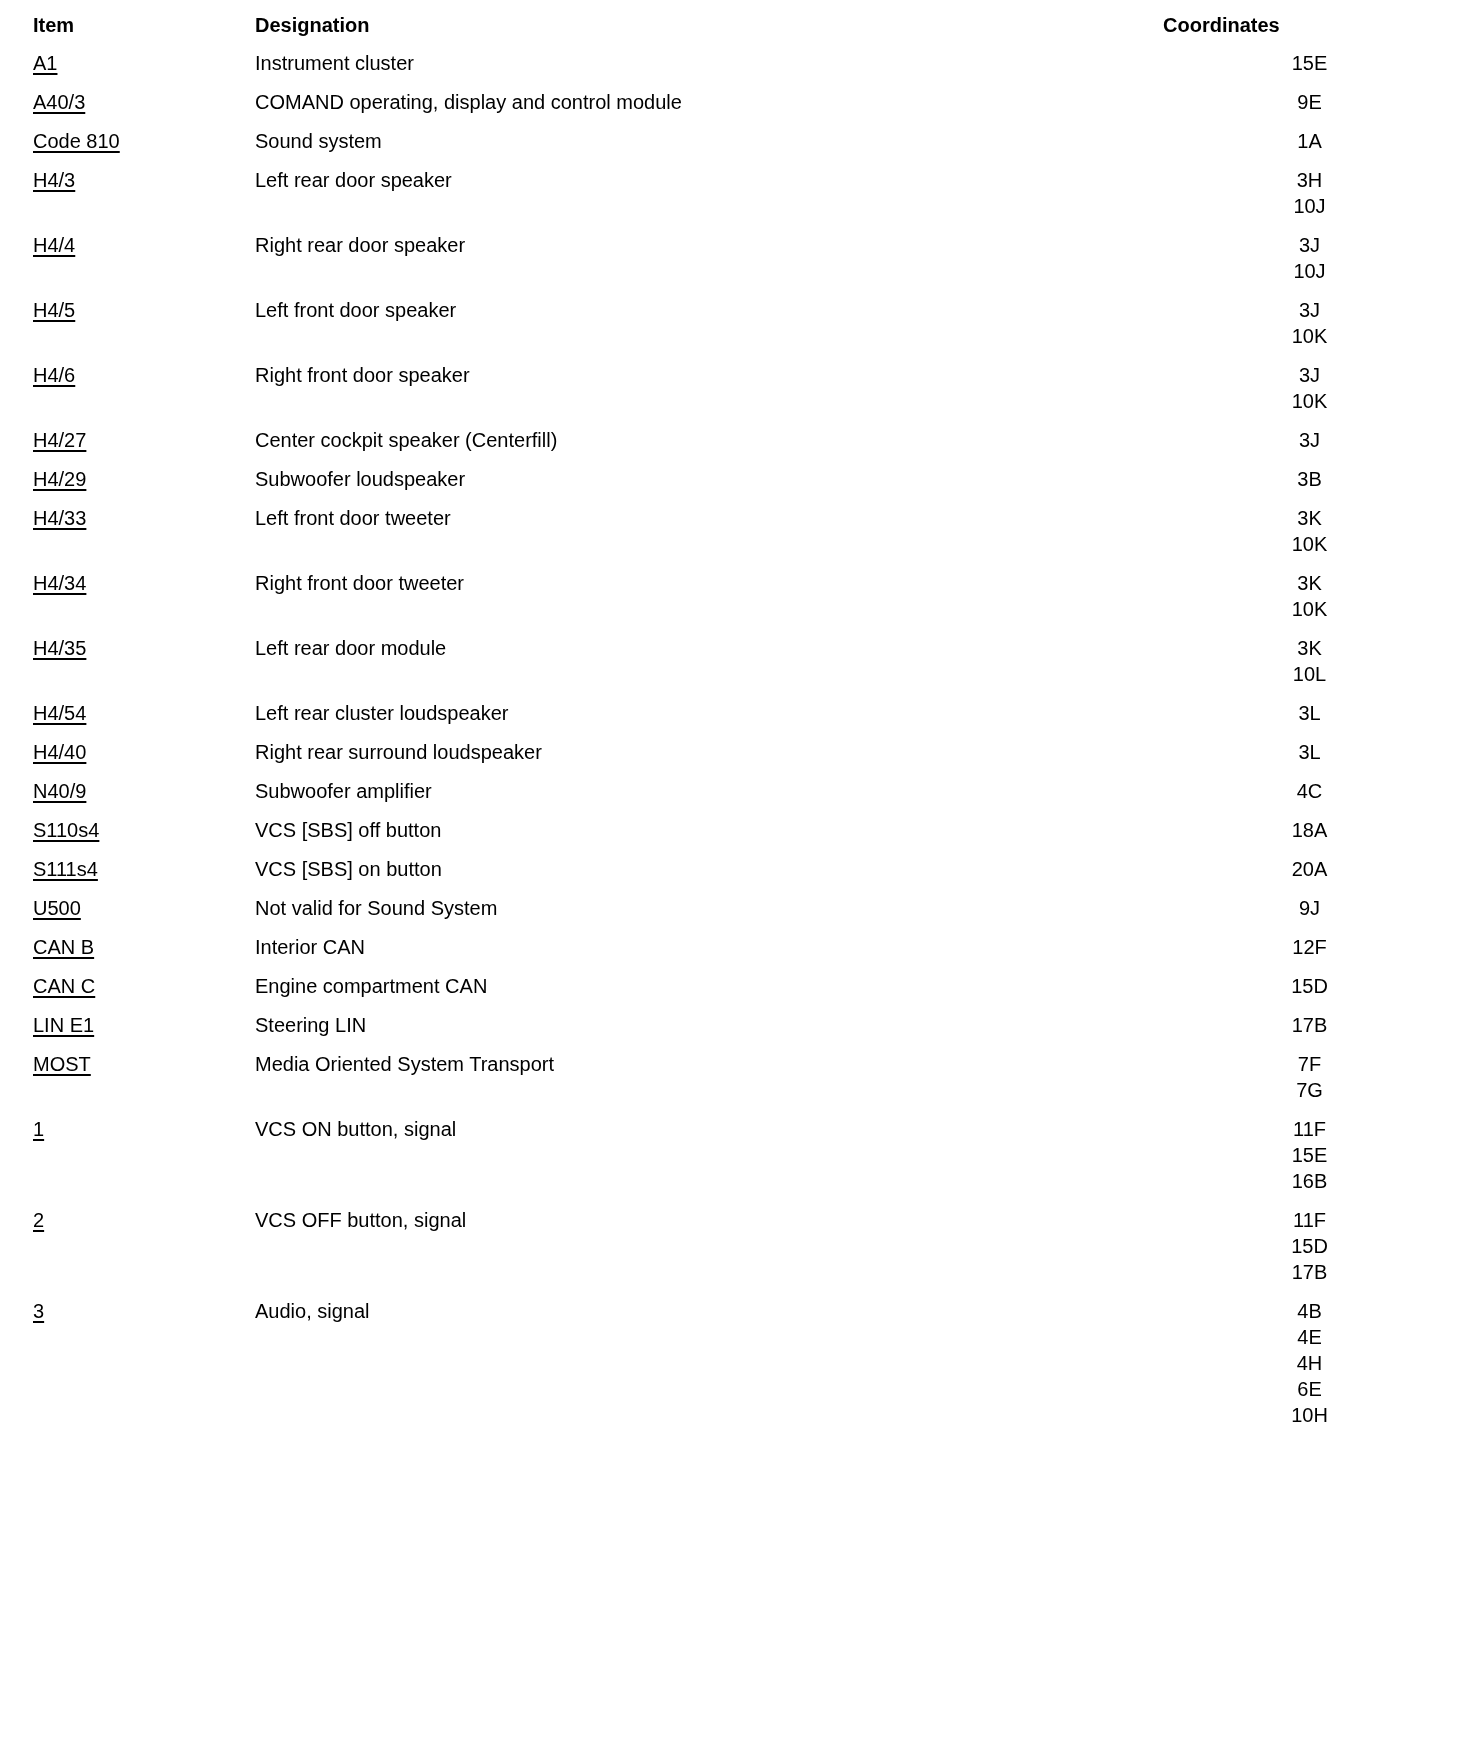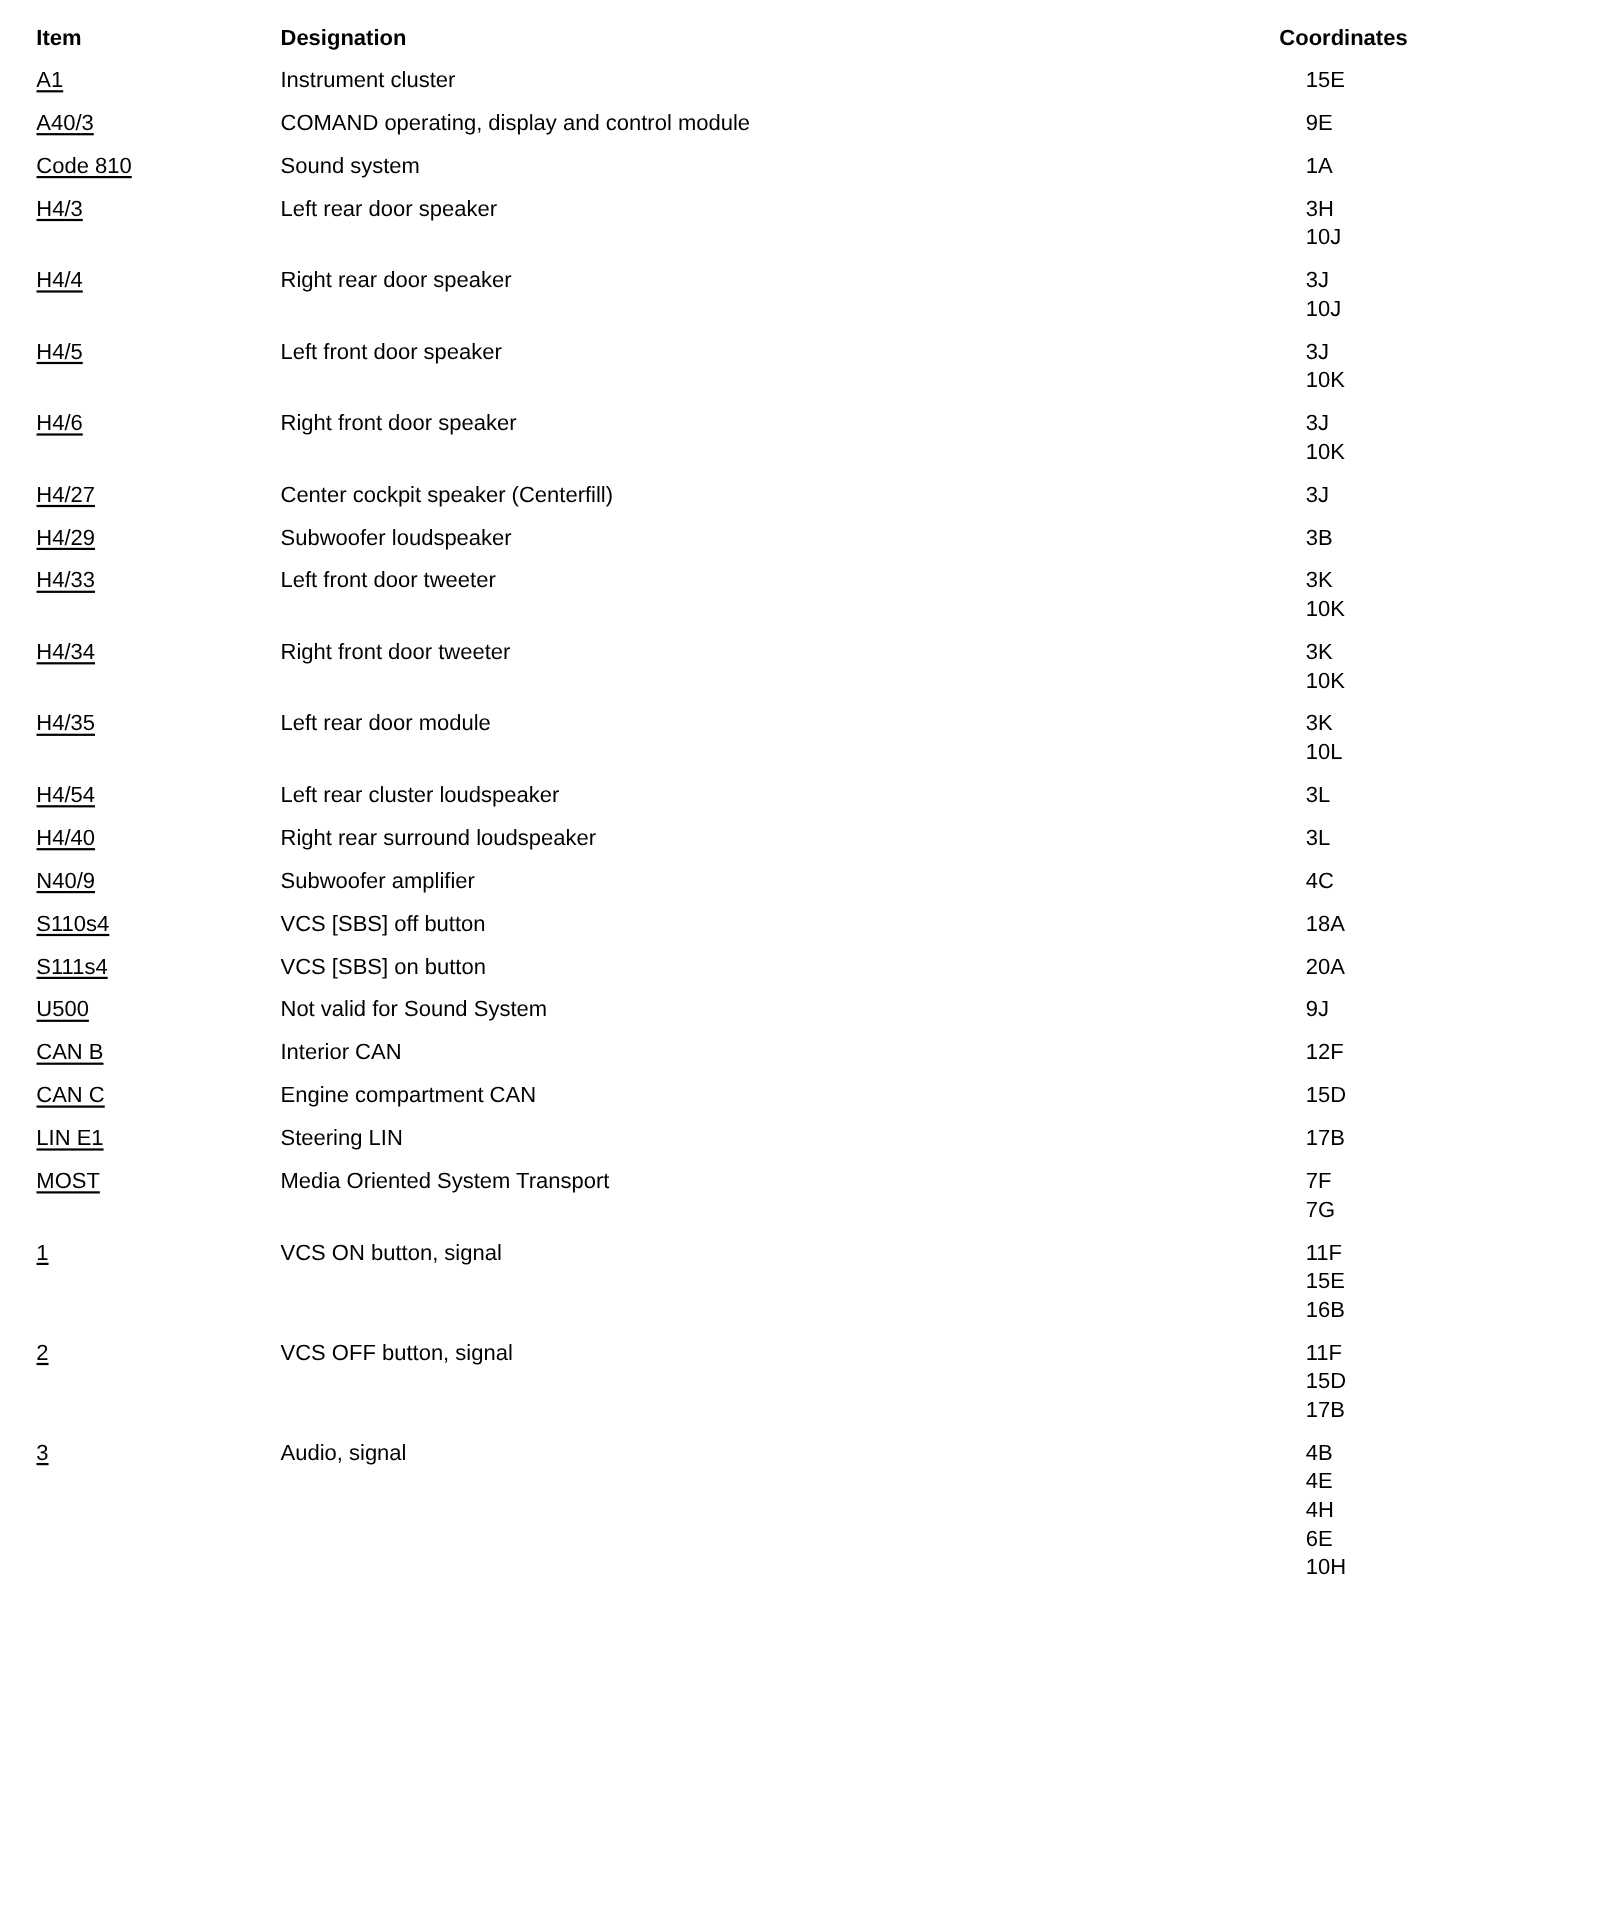--- a/index.html
+++ b/index.html
@@ -7,21 +7,21 @@
     padding: 0;
     background: #ffffff;
     color: #000000;
     font-family: "Liberation Sans", "DejaVu Sans", sans-serif;
   }
   .page {
     position: relative;
     width: 1472px;
     min-height: 1738px;
     box-sizing: border-box;
-    padding: 22px 40px 40px 33px;
+    padding: 12px 40px 40px 33px;
     background: #ffffff;
   }
   table.legend {
     border-collapse: collapse;
     table-layout: fixed;
     width: 100%;
     font-size: 20px;
   }
   col.col-item { width: 222px; }
   col.col-designation { width: 908px; }
@@ -36,21 +36,21 @@
   }
   thead th {
     font-weight: bold;
     padding-bottom: 12px;
   }
   td.coords-cell { padding-left: 24px; }
   .item-label {
     text-decoration: underline;
     text-underline-offset: 3px;
   }
-  .coordinate-line { line-height: 26px; }
+  .coordinate-line { line-height: 26px; text-align: center; }
 </style>
 </head>
 <body>
 
 <div class="page">
   <table class="legend">
     <colgroup>
       <col class="col-item">
       <col class="col-designation">
       <col class="col-coordinates">

